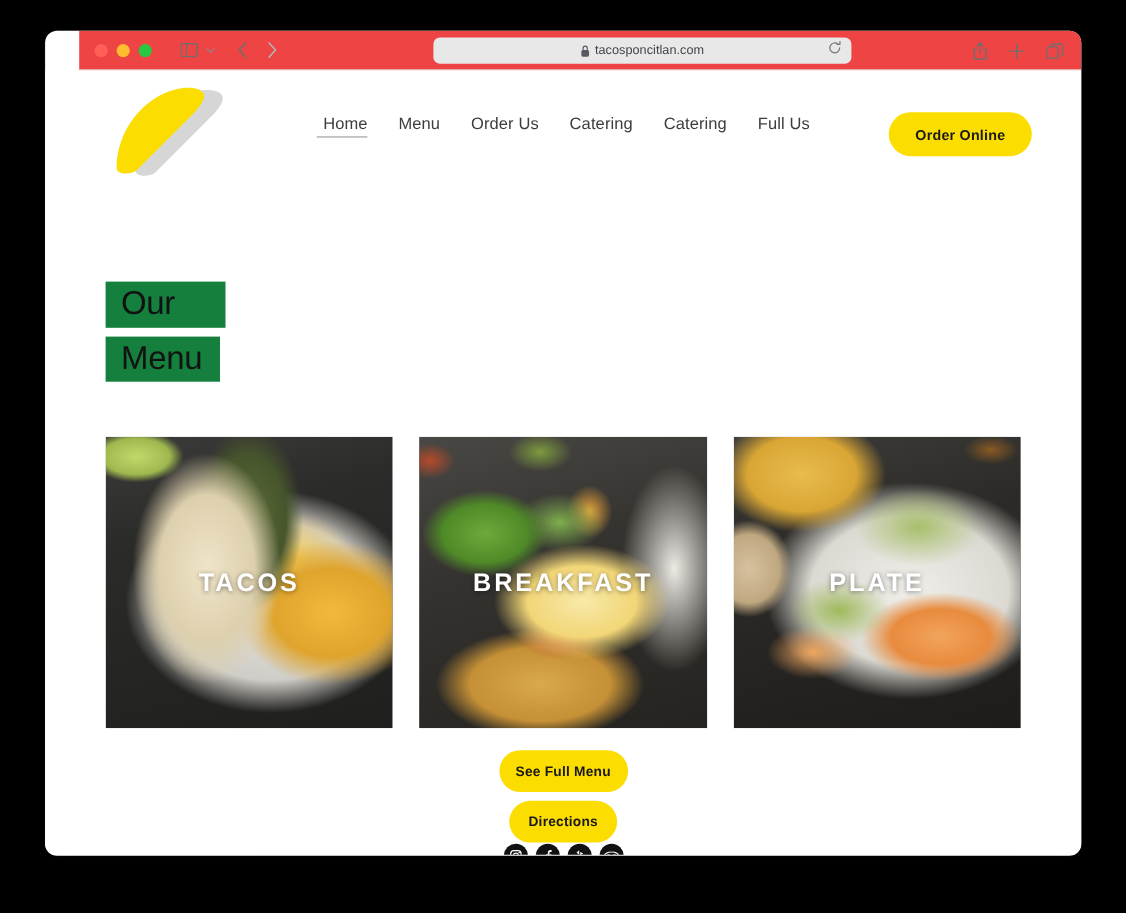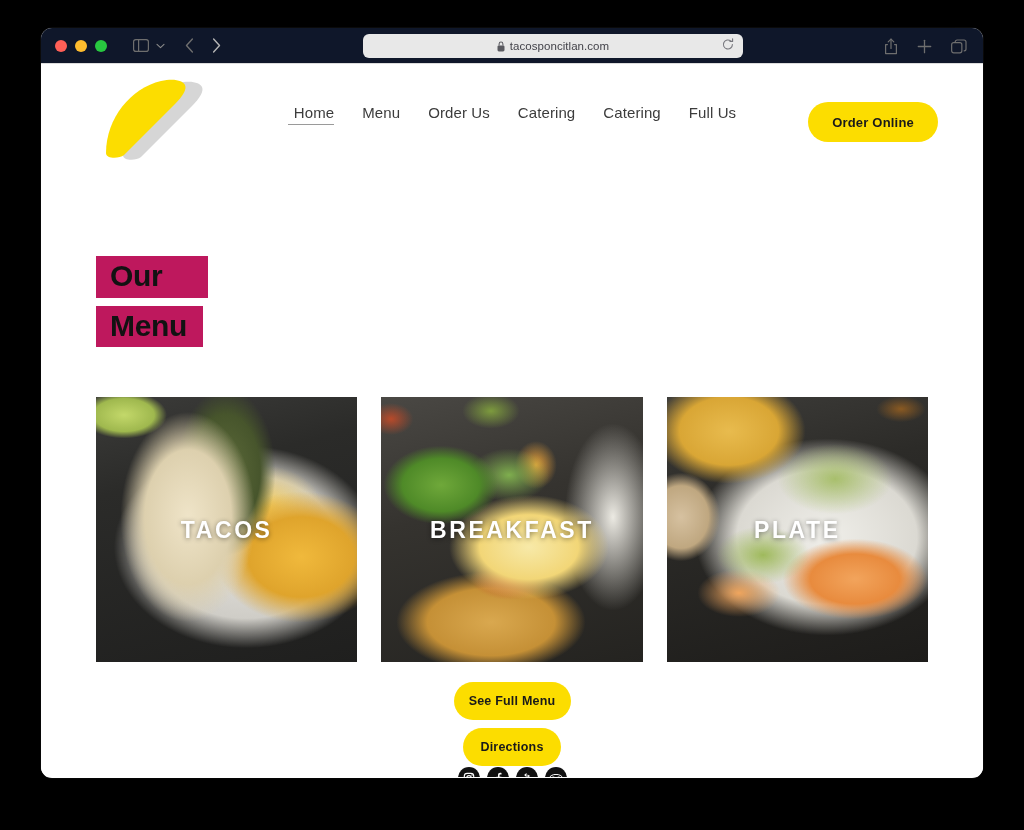--- a/index.html
+++ b/index.html
@@ -18,24 +18,25 @@
     background: #ffffff;
     border-radius: 11px;
     overflow: hidden;
     box-shadow: 0 22px 60px rgba(0,0,0,0.85), 0 0 0 0.5px rgba(255,255,255,0.10);
   }
 
   
   #browser-toolbar {
     position: relative;
     height: 36px;
-    background: #0f172a;
+    background: #ef4444;
     border-bottom: 1px solid #dcdcdc;
     display: flex;
     align-items: center;
+    margin-left: 31px;
   }
   .traffic-lights { display: flex; gap: 8px; padding-left: 14px; align-items: center; }
   .light { width: 12px; height: 12px; border-radius: 50%; display: block; }
   .light.red { background: #ff5f57; }
   .light.yellow { background: #febc2e; }
   .light.green { background: #28c840; }
 
   .tb-icon {
     color: #6e6e6e;
     display: flex; align-items: center; justify-content: center;
@@ -123,24 +124,24 @@
     cursor: pointer;
     text-align: center;
   }
 
   
   #menu-heading {
     position: absolute;
     left: 55px; top: 192px;
   }
   .heading-line {
-    background: #be185d;
+    background: #15803d;
     display: inline-block;
     color: #121212;
-    font-weight: bold;
+    font-weight: normal;
     font-size: 30px;
     letter-spacing: -0.3px;
     padding: 4px 14px 6px 14px;
     line-height: 1.05;
   }
   #heading-line-1 { padding-right: 46px; }
   #heading-line-2 { margin-top: 8px; padding-right: 16px; }
 
   
   #menu-cards {

